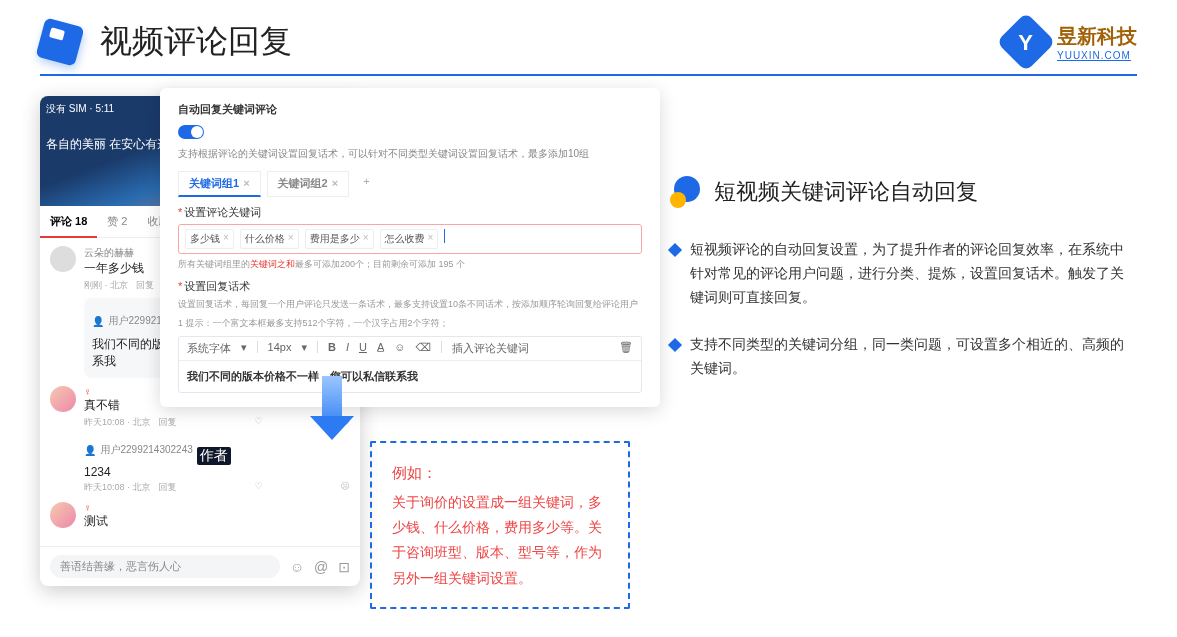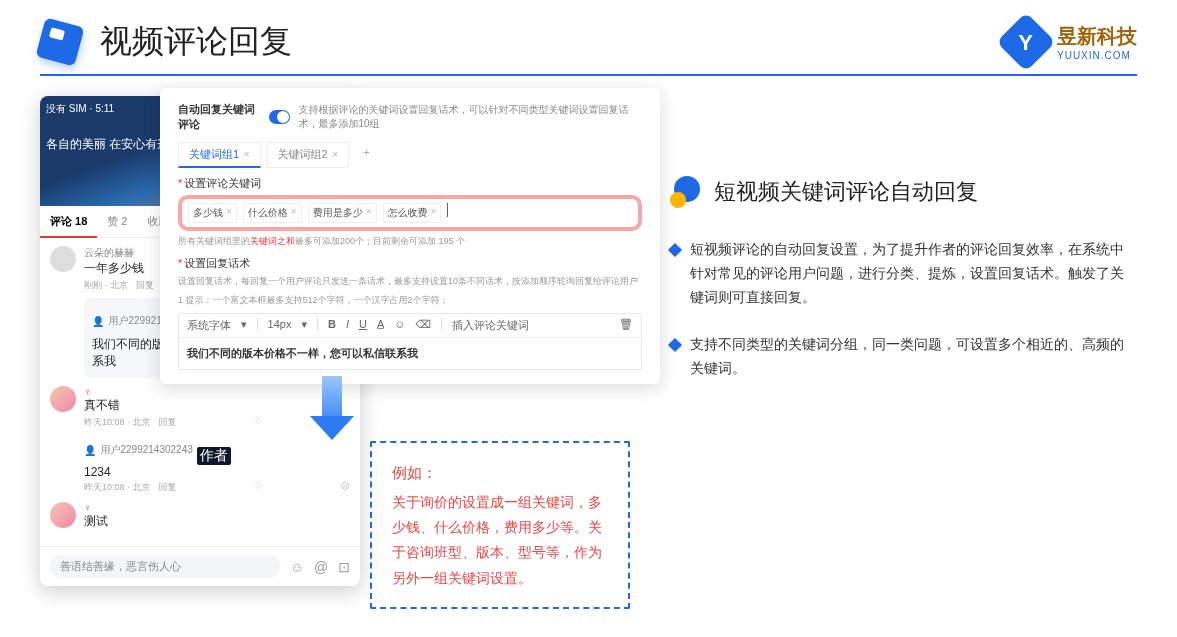--- a/index.html
+++ b/index.html
@@ -8,21 +8,21 @@
 
 .header { display: flex; align-items: center; padding: 20px 40px 10px; }
 .header-icon { width: 40px; height: 40px; background: #1e6ae6; transform: rotate(15deg); border-radius: 6px; margin-right: 20px; position: relative; box-shadow: 2px 4px 8px rgba(30,106,230,0.3); }
 .header-icon::before { content:""; position:absolute; top:8px; left:8px; width:14px; height:10px; background:#fff; border-radius:2px; }
 .header-title { font-size: 32px; font-weight: 400; color: #222; }
 .header-logo { margin-left: auto; display:flex; align-items:center; gap:10px; }
 .logo-mark { width:42px; height:42px; background:#1e6ae6; transform:rotate(45deg); border-radius:8px; position:relative; }
 .logo-mark::before { content:"Y"; transform:rotate(-45deg); position:absolute; color:#fff; font-weight:bold; font-size:22px; top:9px; left:14px; }
 .logo-text { display:flex; flex-direction:column; }
 .logo-cn { font-size:20px; color:#a16207; font-weight:bold; }
-.logo-en { font-size:10px; color:#1e6ae6; letter-spacing:1px; }
+.logo-en { font-size:10px; color:#1e6ae6; letter-spacing:1px;text-decoration:underline; }
 .header-rule { height:2px; background:#1e6ae6; margin: 0 40px 20px; }
 
 
 .main { display:flex; padding: 0 40px; gap: 30px; }
 
 
 .mockup-col { position:relative; width: 600px; height: 500px; }
 
 
 .phone-panel { position:absolute; left:0; top:0; width:320px; background:#fff; border-radius:8px; box-shadow:0 5px 20px rgba(0,0,0,0.2); overflow:hidden; font-size:11px; }
@@ -43,34 +43,34 @@
 .cmeta { font-size:9px; color:#aaa; display:flex; gap:8px; margin-top:2px; }
 .like-icon { margin-left:auto; color:#bbb; }
 .reply-bubble { margin-top:6px; border-radius:8px; background:#f6f7f9; padding:8px; }
 .author-tag { background:#0f172a; color:#fff; font-size:14px; padding:0 3px; border-radius:2px;margin-top:12px; }
 .phone-input { display:flex; align-items:center; gap:10px; padding:8px 10px; border-top:1px solid #eee; }
 .phone-input .field { flex:1; background:#f4f5f7; border-radius:14px; padding:4px 10px; font-size:11px; color:#888; }
 .ic { color:#999; font-size:14px; }
 
 
 .settings-panel { position:absolute; left:120px; top:-8px; width:500px; background:#fff; border-radius:6px; box-shadow:0 4px 18px rgba(0,0,0,0.15); padding:14px 18px; font-size:11px; color:#333; }
-.sp-row1 { display:flex; align-items:center; gap:8px; margin-bottom:10px; }
+.sp-row1 { display:flex; gap:8px; margin-bottom:10px;flex-direction:column; }
 .sp-title { font-weight:bold; }
 .toggle { width:26px; height:14px; background:#1e6ae6; border-radius:7px; position:relative; }
 .toggle::after { content:""; position:absolute; right:1px; top:1px; width:12px; height:12px; border-radius:50%; background:#fff; }
 .sp-desc { font-size:10px; color:#888; }
 .sp-tabs { display:flex; gap:6px; margin-bottom:8px; }
-.sp-tab { padding:4px 10px; border:1px solid #eee; font-size:11px; color:#888; position:relative; }
+.sp-tab { padding:4px 10px; border:1px solid #eee; font-size:11px; color:#888; position:relative;font-weight:bold; }
 .sp-tab.active { color:#1e6ae6; border-bottom:2px solid #1e6ae6; }
 .sp-tab .x { margin-left:4px; color:#bbb; }
 .sp-add { padding:4px 8px; color:#aaa; }
 .sp-label { font-size:11px; margin:8px 0 4px; }
 .sp-label::before { content:"*"; color:#e53935; margin-right:2px; }
 .sp-help { font-size:9px; color:#999; margin-bottom:6px; }
-.kw-box { border:4px solid #fca5a5; border-radius:10px; padding:4px 6px; display:flex; gap:6px; flex-wrap:wrap; font-size:10px; }
+.kw-box { border:1px solid #fca5a5; border-radius:3px; padding:4px 6px; display:flex; gap:6px; flex-wrap:wrap; font-size:10px; }
 .kw-chip { border:1px solid #eee; border-radius:2px; padding:2px 4px; color:#555; display:flex; gap:3px; }
 .kw-chip .x { color:#bbb; }
 .kw-count { font-size:9px; color:#999; margin-top:4px; }
 .kw-count .hl { color:#e53935; }
 .rt-box { border:1px solid #e5e7f0; border-radius:3px; }
 .rt-toolbar { display:flex; align-items:flex-start; gap:10px; padding:4px 8px; border-bottom:1px solid #eee; font-size:11px; color:#666; }
 .rt-toolbar .sep { width:1px; height:12px; background:#ddd; }
 .rt-content { padding:8px; font-size:11px; font-weight:bold; }
 
 

